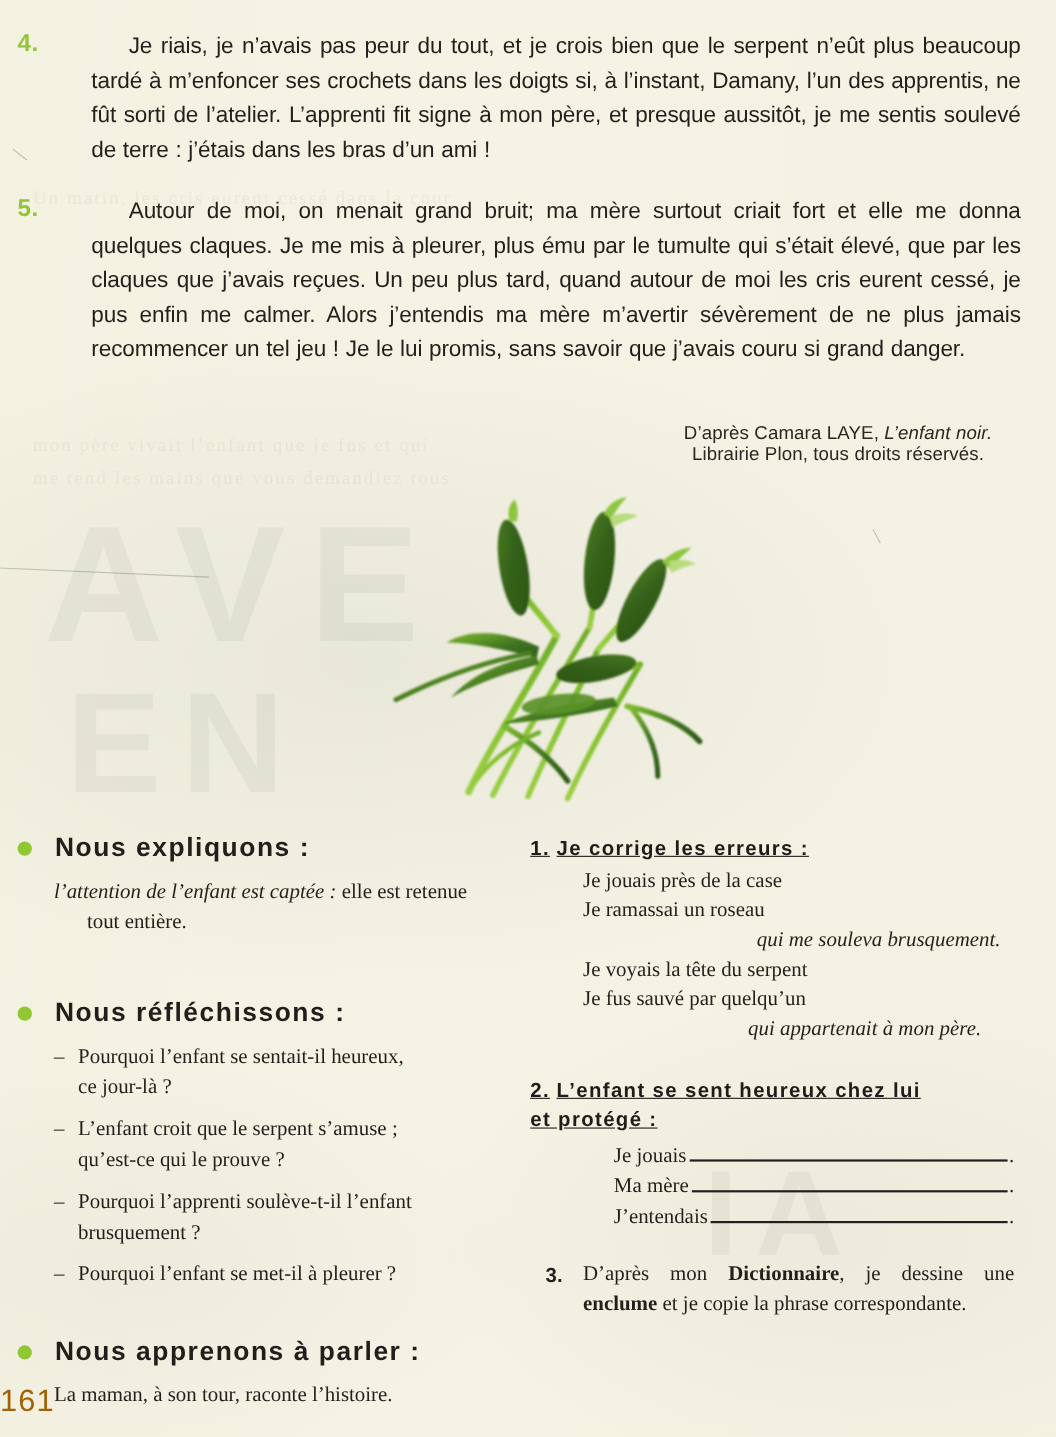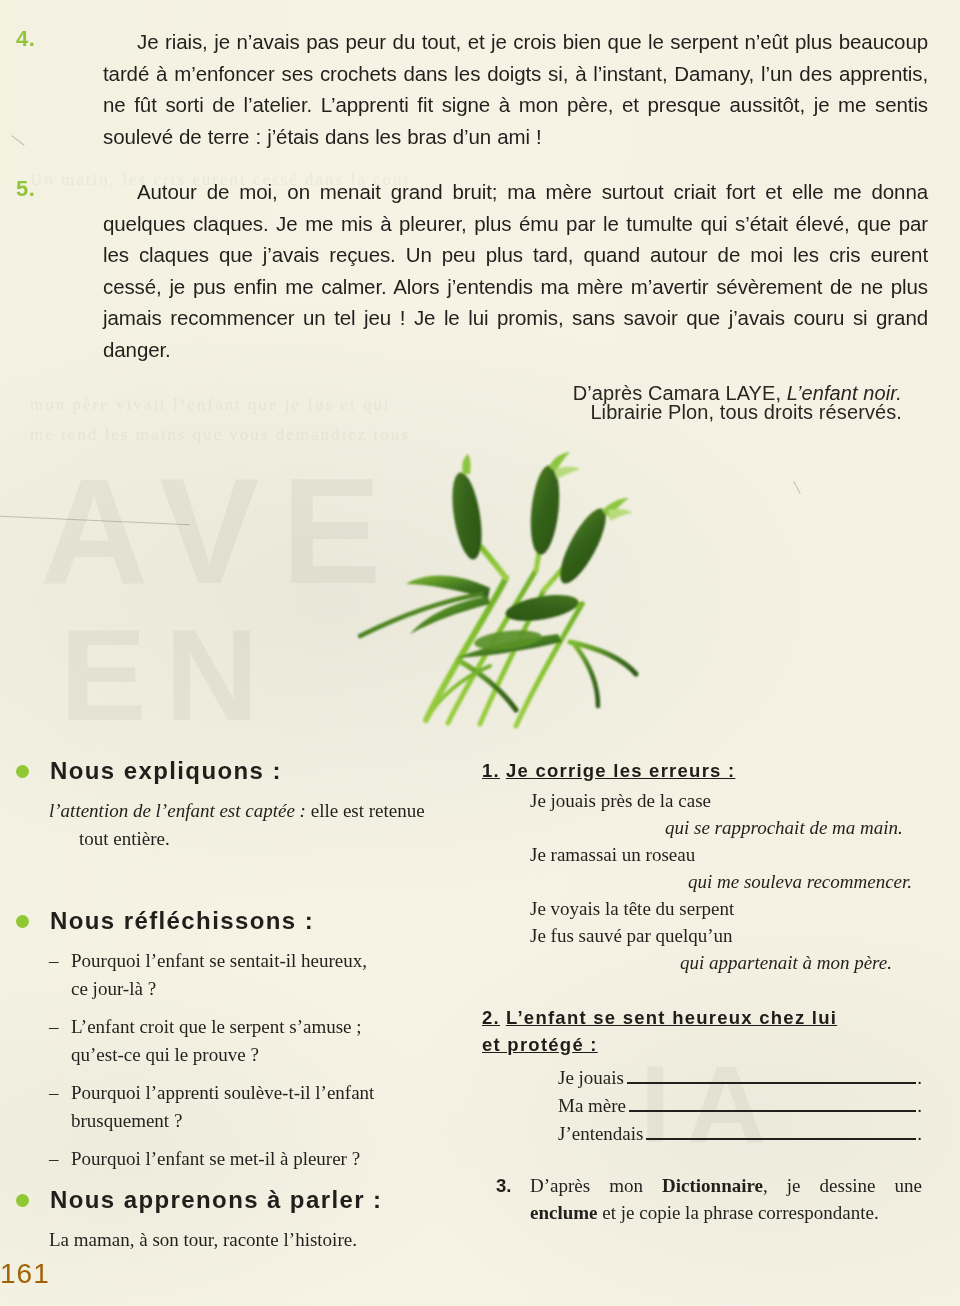--- a/index.html
+++ b/index.html
@@ -62,37 +62,37 @@
     position: absolute;
     left: 0;
     top: 0;
     width: 48px;
     color: #93c53c;
     font-weight: bold;
     font-size: 22px;
     letter-spacing: 0.5px;
   }
   .para-text {
-    margin-left: 87px;
+    margin-left: 67px;
     font-size: 20.5px;
     line-height: 31.5px;
     text-align: justify;
     text-indent: 34px;
     letter-spacing: -0.1px;
     word-spacing: 0.5px;
   }
 
   
   .attribution {
     position: absolute;
     right: 58px;
     top: 384px;
-    text-align: right;
-    font-family: "Liberation Sans", sans-serif;
-    font-size: 20px;
+    text-align: center;
+    font-family: "Liberation Sans", sans-serif;
+    font-size: 17px;
     line-height: 19px;
     color: #2a2622;
     letter-spacing: 0.1px;
   }
   .attribution i { font-style: italic; }
 
   
   #illustration {
     position: absolute;
     left: 330px;
@@ -414,42 +414,41 @@
           <span>Pourquoi l’apprenti soulève-t-il l’enfant</span>
           <span class="l2">brusquement ?</span>
         </li>
         <li>
           <span class="dash">–</span>
           <span>Pourquoi l’enfant se met-il à pleurer ?</span>
         </li>
       </ul>
     </div>
 
-    <div class="sec" style="margin-top:13px;">
+    <div class="sec" style="margin-top:42px;">
       <div class="sec-head">
         <span class="bullet"></span>
         <span>Nous  apprenons  à  parler :</span>
       </div>
       <div class="speak-body">La maman, à son tour, raconte l’histoire.</div>
     </div>
 
   </div>
 
   <div class="col-right">
 
 
     <div class="ex">
       <div class="ex-head">
         <span class="num">1.</span><span>Je  corrige  les  erreurs :</span>
       </div>
       <div class="ex-body">
         <span class="main">Je jouais près de la case</span>
-        <span class="sub">qui se rapprochait de ma main.</span>
         <span class="main">Je ramassai un roseau</span>
-        <span class="sub" style="padding-left:158px;">qui me souleva  recommencer.</span>
+        <span class="sub" style="padding-left:158px;">qui me souleva  brusquement.</span>
         <span class="main">Je voyais la tête du serpent</span>
         <span class="main">Je fus sauvé par quelqu’un</span>
         <span class="sub" style="padding-left:150px;">qui appartenait à mon père.</span>
       </div>
     </div>
 
     <div class="ex" style="margin-top:28px;">
       <div class="ex-head">
         <span class="num">2.</span><span>L’enfant  se  sent  heureux  chez  lui</span>
         <span class="l2" style="padding-left:0;">et protégé :</span>

